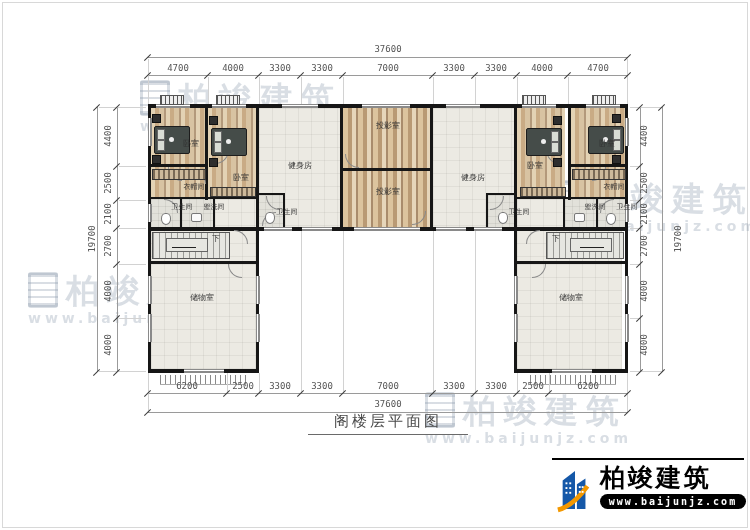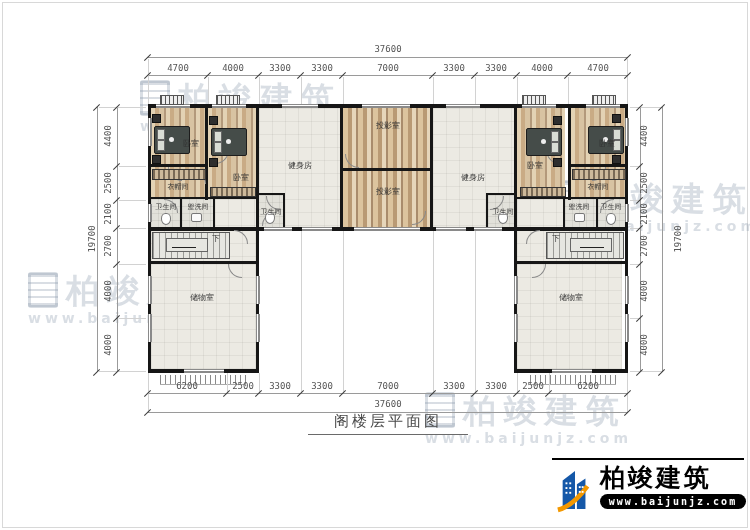--- a/index.html
+++ b/index.html
@@ -12,21 +12,21 @@
   .wnh{position:absolute;height:4px;background:linear-gradient(#8a8a8a,#8a8a8a) center/100% 1px no-repeat #fff;border-top:1px solid #8a8a8a;border-bottom:1px solid #8a8a8a;box-sizing:border-box;}
   .wnv{position:absolute;width:4px;background:linear-gradient(90deg,#8a8a8a,#8a8a8a) center/1px 100% no-repeat #fff;border-left:1px solid #8a8a8a;border-right:1px solid #8a8a8a;box-sizing:border-box;}
   
   .room{position:absolute;}
   .wood{background:repeating-linear-gradient(90deg,#e3d2b4 0 4px,#c9ab85 4px 8px,#d8c3a2 8px 13px,#b3997b 13px 15px);}
   .wood2{background:repeating-linear-gradient(90deg,#dcc49e 0 5px,#b99a74 5px 9px,#e6d6ba 9px 13px,#a98c6c 13px 15px);}
   .tile{background-color:#eceae3;background-image:linear-gradient(rgba(0,0,0,.05) 1px,transparent 1px),linear-gradient(90deg,rgba(0,0,0,.05) 1px,transparent 1px);background-size:13px 13px;}
   .bathf{background-color:#e2e1da;background-image:linear-gradient(rgba(0,0,0,.06) 1px,transparent 1px),linear-gradient(90deg,rgba(0,0,0,.06) 1px,transparent 1px);background-size:7px 7px;}
   
   .rl{position:absolute;font-size:8px;color:#333;text-align:center;white-space:nowrap;}
-  .rls{font-size:7px;color:#333;}
+  .rls{font-size:7px;color:#333;margin-left:16px;}
   
   .dl{position:absolute;background:#9a9a9a;}
   .ext{position:absolute;background:#d2d2d2;}
   .tk{position:absolute;width:9px;height:1px;background:#3c3c3c;transform:rotate(-45deg);}
   .dim{position:absolute;font:9px "DejaVu Sans Mono",monospace;color:#555;text-align:center;}
   .dimv{transform:rotate(-90deg);}
   
   .arc{position:absolute;width:14px;height:14px;box-sizing:border-box;}
   .abl{border-left:1px solid #8a8a8a;border-bottom:1px solid #8a8a8a;border-radius:0 0 0 100%;}
   .abr{border-right:1px solid #8a8a8a;border-bottom:1px solid #8a8a8a;border-radius:0 0 100% 0;}

